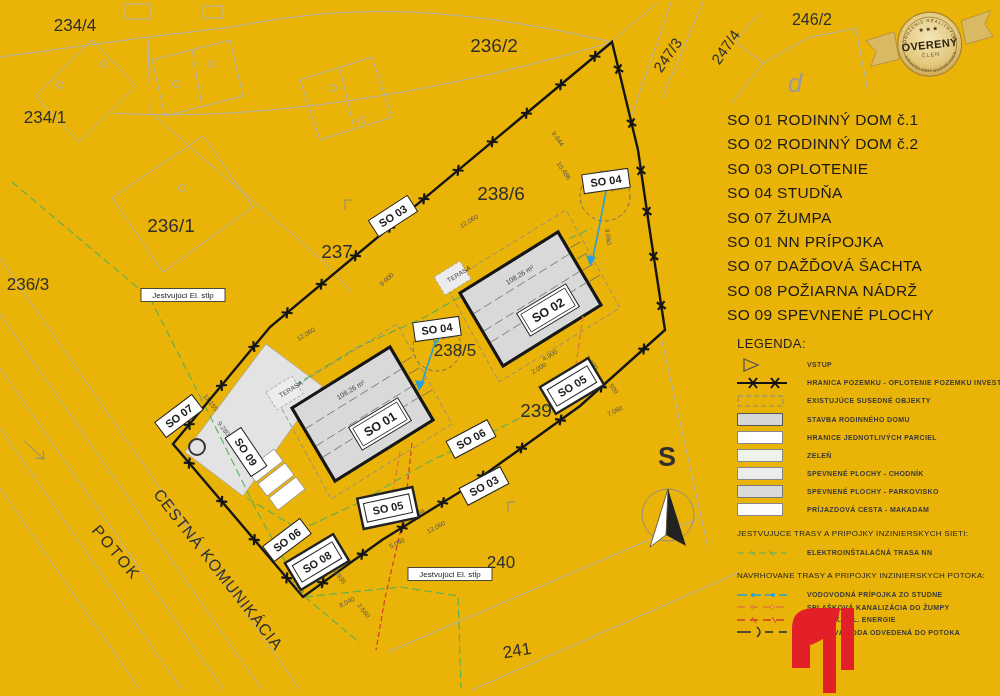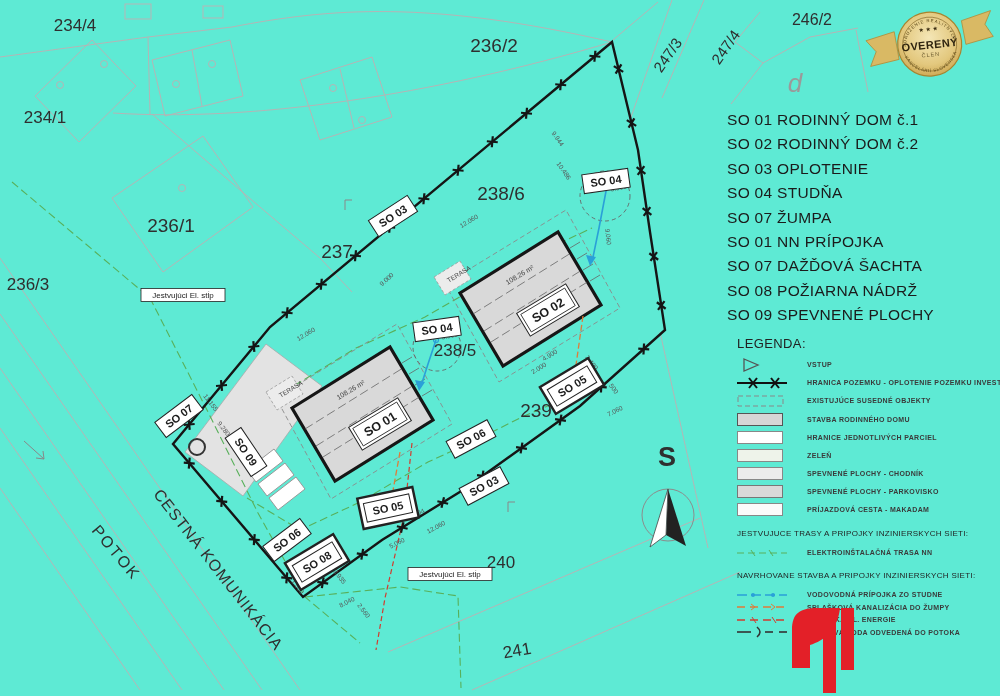--- a/index.html
+++ b/index.html
@@ -1,16 +1,16 @@
 <!DOCTYPE html>
 <html><head>
 <meta charset="utf-8">
 <style>
   html,body{margin:0;padding:0;background:#ffffff;}
-  #stage{position:relative;width:1000px;height:696px;background:#5eead4;overflow:hidden;
+  #stage{position:relative;width:1000px;height:696px;background:#eab308;overflow:hidden;
          font-family:"Liberation Sans", sans-serif;}
   #plan-svg{position:absolute;left:0;top:0;}
   
   #so-list{position:absolute;left:727px;top:108px;color:#1b1b1b;}
   .so-line{font-size:15.5px;line-height:24.4px;font-weight:500;letter-spacing:.3px;white-space:nowrap;}
   #legend{position:absolute;left:737px;top:336px;width:258px;color:#222;}
   .lg-title{font-size:13px;font-weight:normal;letter-spacing:.4px;margin-bottom:7px;}
   .lg-row{display:flex;align-items:center;height:13.5px;margin-bottom:4.6px;}
   .lg-sym{width:50px;flex:none;display:flex;align-items:center;}
   .lg-label{font-size:7px;font-weight:bold;color:#3a3a3a;letter-spacing:.35px;margin-left:20px;white-space:nowrap;}
@@ -401,21 +401,21 @@
         <div class="lg-row net">
           <div class="lg-sym">
             <svg width="50" height="10">
               <line x1="0" y1="5" x2="50" y2="5" stroke="#58b05a" stroke-width="1.2" stroke-dasharray="7 4"></line>
               <path d="M14,2 L18,8 M32,2 L36,8" stroke="#58b05a" stroke-width="1"></path>
             </svg>
           </div>
           <div class="lg-label">ELEKTROINŠTALAČNÁ TRASA NN</div>
         </div>
       </div>
-  <div class="lg-section">NAVRHOVANE STAVBA A PRIPOJKY INZINIERSKYCH SIETI:</div>
+  <div class="lg-section">NAVRHOVANE TRASY A PRIPOJKY INZINIERSKYCH POTOKA:</div>
   <div id="lg-proposed">
         <div class="lg-row net">
           <div class="lg-sym">
             <svg width="50" height="10">
               <line x1="0" y1="5" x2="50" y2="5" stroke="#2aa0d8" stroke-width="1.4" stroke-dasharray="10 4"></line>
               <circle cx="16" cy="5" r="2" fill="#2aa0d8"></circle>
               <circle cx="36" cy="5" r="2" fill="#2aa0d8"></circle>
             </svg>
           </div>
           <div class="lg-label">VODOVODNÁ PRÍPOJKA ZO STUDNE</div>

